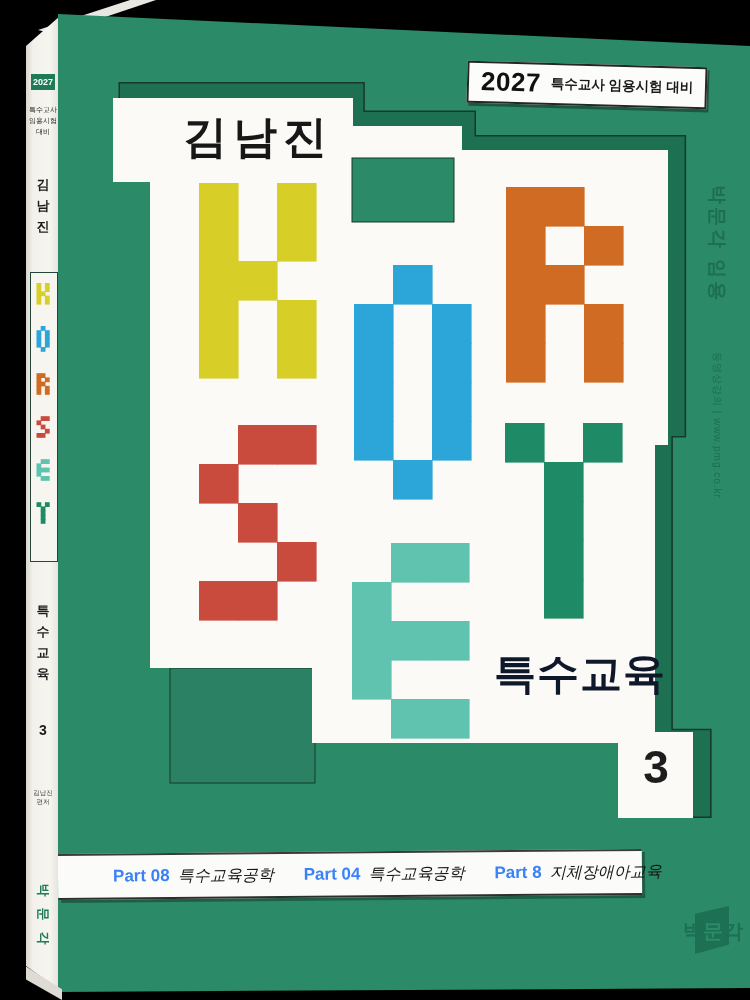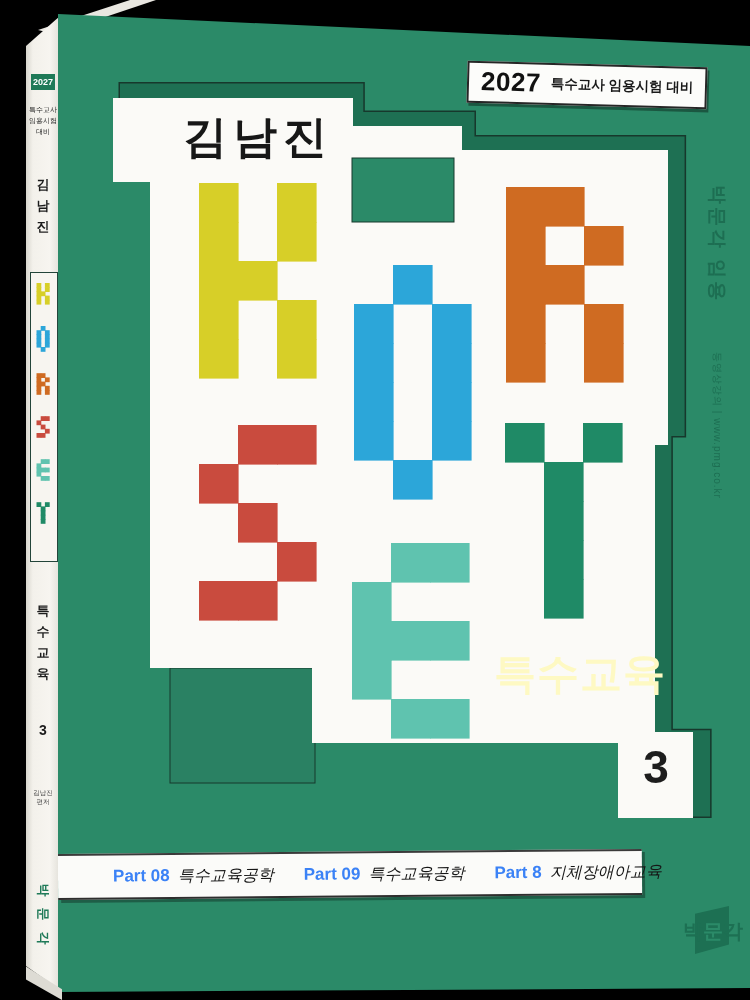--- a/index.html
+++ b/index.html
@@ -41,21 +41,21 @@
   .badge{position:absolute;left:409px;top:64px;display:flex;align-items:center;gap:10px;
          background:#fcfcfa;border:2px solid #262626;padding:3px 12px 4px 12px;
          transform:rotate(1.6deg);box-shadow:2px 3px 0 rgba(15,45,33,.55);}
   .badge .yr{font-size:26px;font-weight:bold;color:#111;letter-spacing:0.5px;}
   .badge .tx{font-size:13.5px;font-weight:bold;color:#1a1a1a;}
 
   .author-script{position:absolute;left:95px;top:108px;width:210px;text-align:center;
                  font-size:44px;font-weight:800;color:#171717;letter-spacing:6px;}
 
   .subject{position:absolute;left:436px;top:646px;width:220px;font-size:42px;font-weight:800;
-           color:#fef9c3;letter-spacing:1px;}
+           color:#0f172a;letter-spacing:1px;}
   .volume{position:absolute;left:560px;top:740px;width:76px;text-align:center;font-size:46px;
           font-weight:bold;color:#1d1d1d;}
 
   .tagline{position:absolute;right:448px;top:676px;text-align:right;font-size:17px;
            line-height:25px;color:#142e25;letter-spacing:1.5px;font-weight:bold;}
 
   .side-a{position:absolute;left:672px;top:185px;transform:rotate(90deg);transform-origin:top left;
           white-space:nowrap;font-size:19px;font-weight:bold;color:#1d6e52;letter-spacing:3px;}
   .side-b{position:absolute;left:666px;top:352px;transform:rotate(90deg);transform-origin:top left;
           white-space:nowrap;font-size:10px;color:#1d6e52;letter-spacing:1px;}
@@ -272,21 +272,21 @@
 
     <div class="side-a">박문각 임용</div>
     <div class="side-b">동영상강의 | www.pmg.co.kr</div>
 
     <div class="band">
       <span class="part">
         <b>Part 08</b>
         <span>특수교육공학</span>
       </span>
       <span class="part">
-        <b>Part 09</b>
+        <b>Part 04</b>
         <span>특수교육공학</span>
       </span>
       <span class="part">
         <b>Part 8</b>
         <span>지체장애아교육</span>
       </span>
     </div>
 
     <div class="logo">
       <div class="flag"></div>

